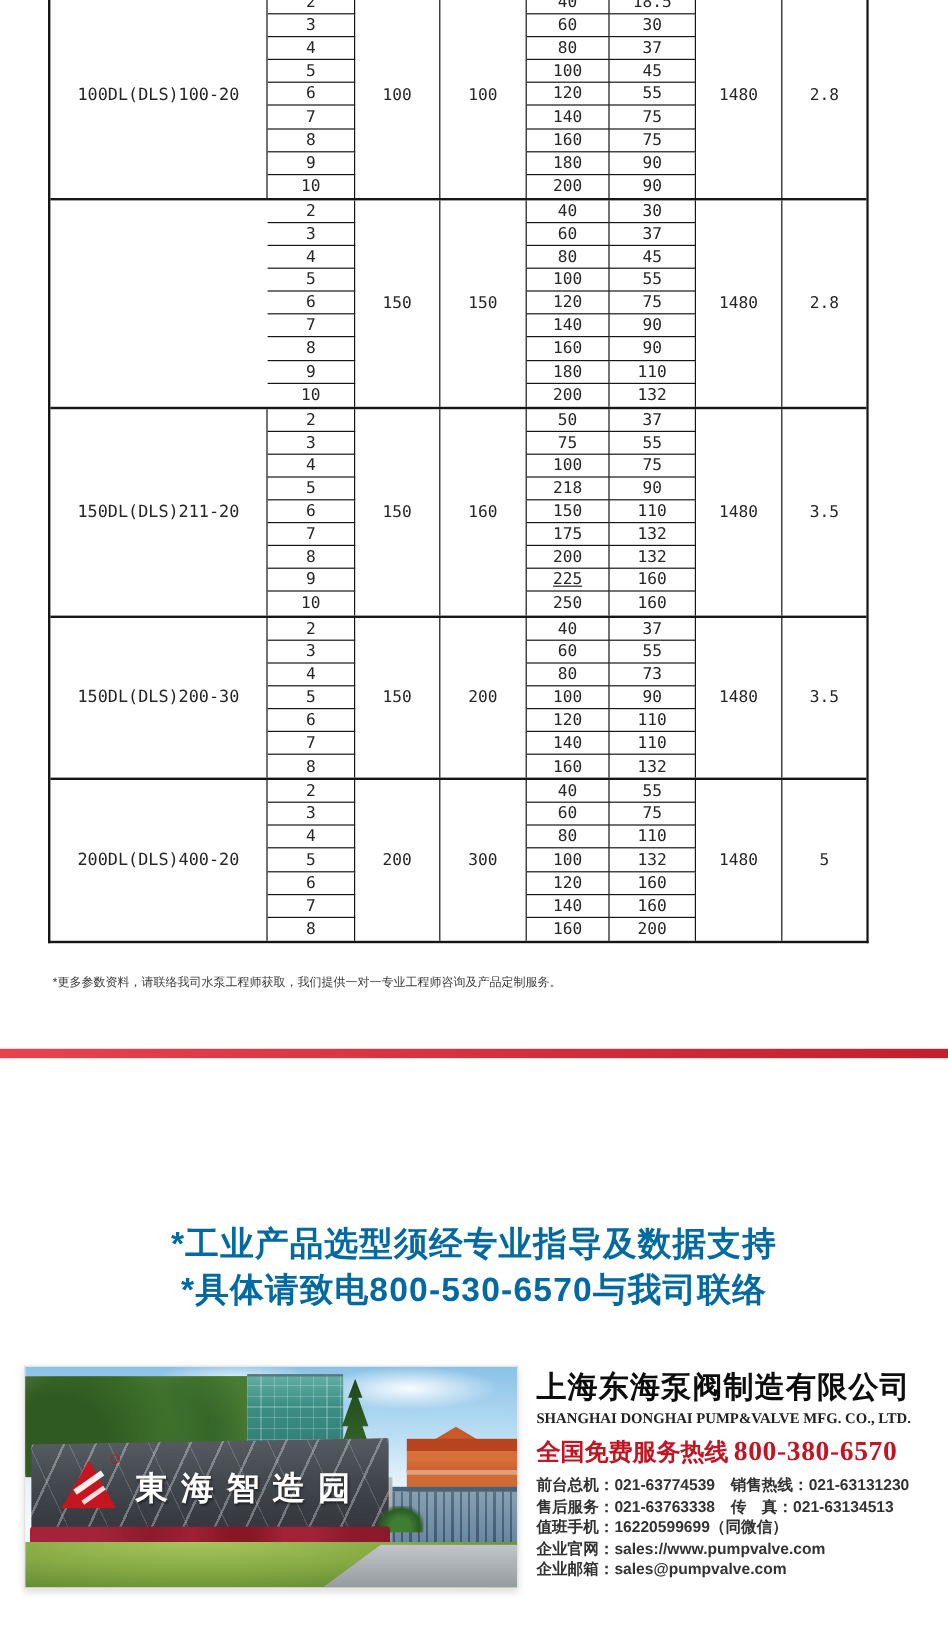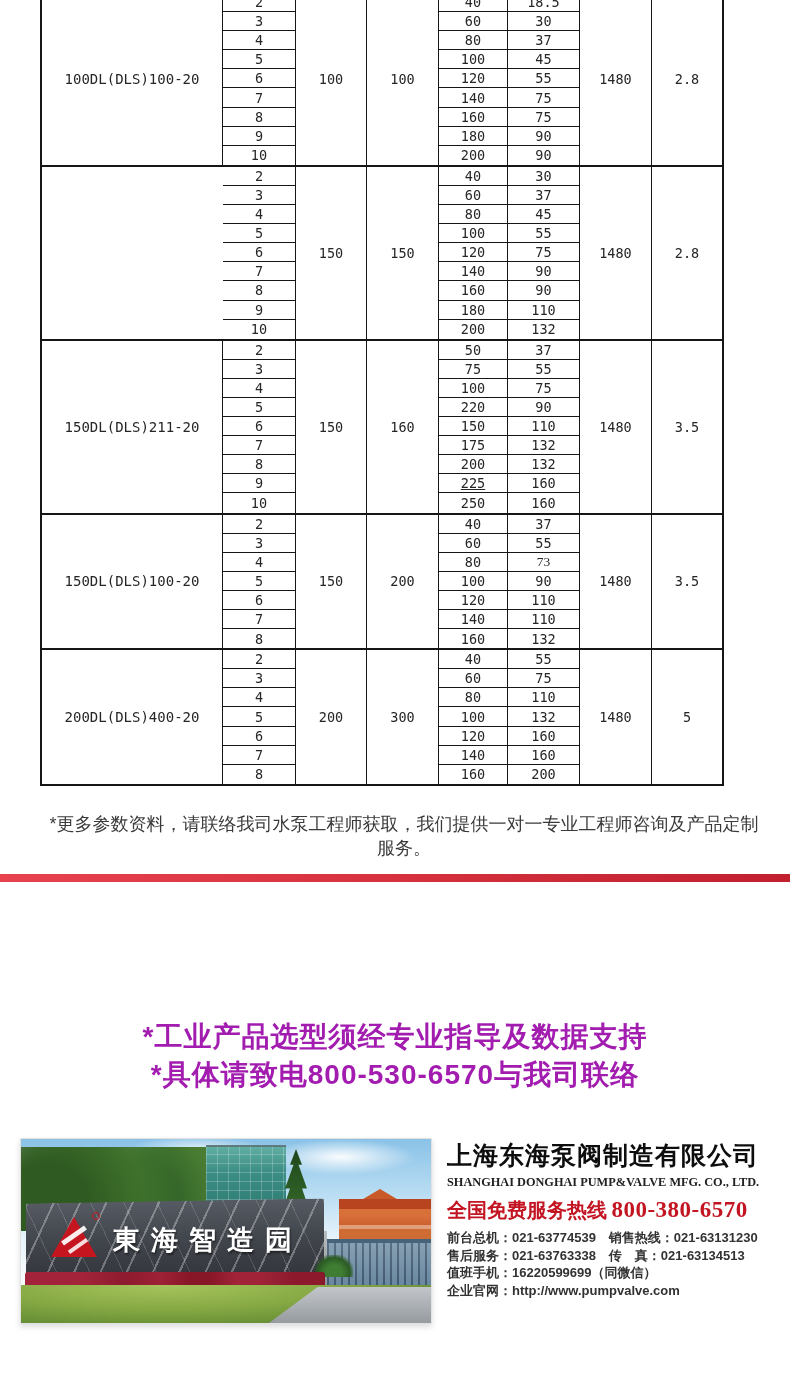--- a/index.html
+++ b/index.html
@@ -14,35 +14,35 @@
            grid-auto-rows:19.1px;border-top:2px solid #161616;}
   .section.first{border-top:none;}
   .cell{display:flex;align-items:center;justify-content:center;
         font-family:"DejaVu Sans Mono","Liberation Mono",monospace;
         font-size:13.5px;color:#262626;box-sizing:border-box;white-space:nowrap;}
   .cell.r{border-right:1px solid #161616;}
   .cell.b{border-bottom:1px solid #161616;}
   .cell.model{font-size:14px;letter-spacing:0;}
 
   
-  .note{position:absolute;left:44px;top:812px;width:720px;font-size:18px;color:#3a3a3a;text-align:center;}
+  .note{position:absolute;left:44px;top:812px;width:720px;font-size:10px;color:#3a3a3a;}
 
   
   .banner{position:absolute;left:0;top:874px;width:790px;}
   .banner-sliver{height:8px;background:linear-gradient(90deg,#e8424f,#c2202f);}
   .banner-gap{height:6px;background:#fff;}
   .banner-main{height:97px;text-align:center;
       background:linear-gradient(180deg,#f4566a 0%,#e93248 22%,#e22639 60%,#d01830 85%,#bb0f24 100%);
       border-bottom:5px solid #a80b1e;box-sizing:content-box;}
   .banner-title{display:inline-block;line-height:97px;color:#fff;font-weight:bold;
       font-size:42px;letter-spacing:12px;white-space:nowrap;}
 
   
   .notice{position:absolute;left:0;top:1018px;width:790px;text-align:center;}
-  .notice-line{font-size:28px;line-height:38px;font-weight:bold;color:#a21caf;letter-spacing:1px;}
+  .notice-line{font-size:28px;line-height:38px;font-weight:bold;color:#0369a1;letter-spacing:1px;}
 
   
   .photo{position:absolute;left:20px;top:1138px;width:410px;height:184px;overflow:hidden;
          border:1px solid #e2e2e2;box-shadow:0 3px 6px rgba(0,0,0,.14);
          background:linear-gradient(180deg,#8ac2e7 0%,#b9ddf3 30%,#e9f4fb 55%,#f6fafc 75%);}
   .photo *{position:absolute;}
   .ph-cloud1{left:245px;top:0;width:150px;height:36px;
       background:radial-gradient(ellipse at 50% 50%,rgba(255,255,255,.95),rgba(255,255,255,0) 70%);}
   .ph-cloud2{left:110px;top:-4px;width:130px;height:26px;opacity:.7;
       background:radial-gradient(ellipse at 50% 50%,rgba(255,255,255,.95),rgba(255,255,255,0) 70%);}
@@ -196,21 +196,21 @@
           <div class="cell r b" style="grid-area: 1 / 2;">2</div>
           <div class="cell r b" style="grid-area: 1 / 5;">50</div>
           <div class="cell r b" style="grid-area: 1 / 6;">37</div>
           <div class="cell r b" style="grid-area: 2 / 2;">3</div>
           <div class="cell r b" style="grid-area: 2 / 5;">75</div>
           <div class="cell r b" style="grid-area: 2 / 6;">55</div>
           <div class="cell r b" style="grid-area: 3 / 2;">4</div>
           <div class="cell r b" style="grid-area: 3 / 5;">100</div>
           <div class="cell r b" style="grid-area: 3 / 6;">75</div>
           <div class="cell r b" style="grid-area: 4 / 2;">5</div>
-          <div class="cell r b" style="grid-area: 4 / 5;">220</div>
+          <div class="cell r b" style="grid-area: 4 / 5;">218</div>
           <div class="cell r b" style="grid-area: 4 / 6;">90</div>
           <div class="cell r b" style="grid-area: 5 / 2;">6</div>
           <div class="cell r b" style="grid-area: 5 / 5;">150</div>
           <div class="cell r b" style="grid-area: 5 / 6;">110</div>
           <div class="cell r b" style="grid-area: 6 / 2;">7</div>
           <div class="cell r b" style="grid-area: 6 / 5;">175</div>
           <div class="cell r b" style="grid-area: 6 / 6;">132</div>
           <div class="cell r b" style="grid-area: 7 / 2;">8</div>
           <div class="cell r b" style="grid-area: 7 / 5;">200</div>
           <div class="cell r b" style="grid-area: 7 / 6;">132</div>
@@ -219,30 +219,30 @@
           <div class="cell r b" style="grid-area: 8 / 6;">160</div>
           <div class="cell r" style="grid-area: 9 / 2;">10</div>
           <div class="cell r" style="grid-area: 9 / 5;">250</div>
           <div class="cell r" style="grid-area: 9 / 6;">160</div>
           <div class="cell r" style="grid-area: 1 / 3 / 10;">150</div>
           <div class="cell r" style="grid-area: 1 / 4 / 10;">160</div>
           <div class="cell r" style="grid-area: 1 / 7 / 10;">1480</div>
           <div class="cell" style="grid-area: 1 / 8 / 10;">3.5</div>
         </div>
         <div class="section">
-          <div class="cell r model" style="grid-area: 1 / 1 / 8;">150DL(DLS)100-20</div>
+          <div class="cell r model" style="grid-area: 1 / 1 / 8;">150DL(DLS)200-30</div>
           <div class="cell r b" style="grid-area: 1 / 2;">2</div>
           <div class="cell r b" style="grid-area: 1 / 5;">40</div>
           <div class="cell r b" style="grid-area: 1 / 6;">37</div>
           <div class="cell r b" style="grid-area: 2 / 2;">3</div>
           <div class="cell r b" style="grid-area: 2 / 5;">60</div>
           <div class="cell r b" style="grid-area: 2 / 6;">55</div>
           <div class="cell r b" style="grid-area: 3 / 2;">4</div>
           <div class="cell r b" style="grid-area: 3 / 5;">80</div>
-          <div class="cell r b" style="grid-area: 3 / 6; font-family: Liberation Serif, serif;">73</div>
+          <div class="cell r b" style="grid-area: 3 / 6;">73</div>
           <div class="cell r b" style="grid-area: 4 / 2;">5</div>
           <div class="cell r b" style="grid-area: 4 / 5;">100</div>
           <div class="cell r b" style="grid-area: 4 / 6;">90</div>
           <div class="cell r b" style="grid-area: 5 / 2;">6</div>
           <div class="cell r b" style="grid-area: 5 / 5;">120</div>
           <div class="cell r b" style="grid-area: 5 / 6;">110</div>
           <div class="cell r b" style="grid-area: 6 / 2;">7</div>
           <div class="cell r b" style="grid-area: 6 / 5;">140</div>
           <div class="cell r b" style="grid-area: 6 / 6;">110</div>
           <div class="cell r" style="grid-area: 7 / 2;">8</div>
@@ -326,17 +326,18 @@
     <div class="cn">上海东海泵阀制造有限公司</div>
     <div class="en">SHANGHAI DONGHAI PUMP&amp;VALVE MFG. CO., LTD.</div>
     <div class="hotline">
       <span class="hl-label">全国免费服务热线</span>
       <span class="hl-num">800-380-6570</span>
     </div>
     <div id="contact-lines">
         <div class="contact-line">前台总机：021-63774539　销售热线：021-63131230</div>
         <div class="contact-line">售后服务：021-63763338　传　真：021-63134513</div>
         <div class="contact-line">值班手机：16220599699（同微信）</div>
-        <div class="contact-line">企业官网：http://www.pumpvalve.com</div>
+        <div class="contact-line">企业官网：sales://www.pumpvalve.com</div>
+        <div class="contact-line">企业邮箱：sales@pumpvalve.com</div>
       </div>
   </div>
 
 </div>
 
 </body></html>

